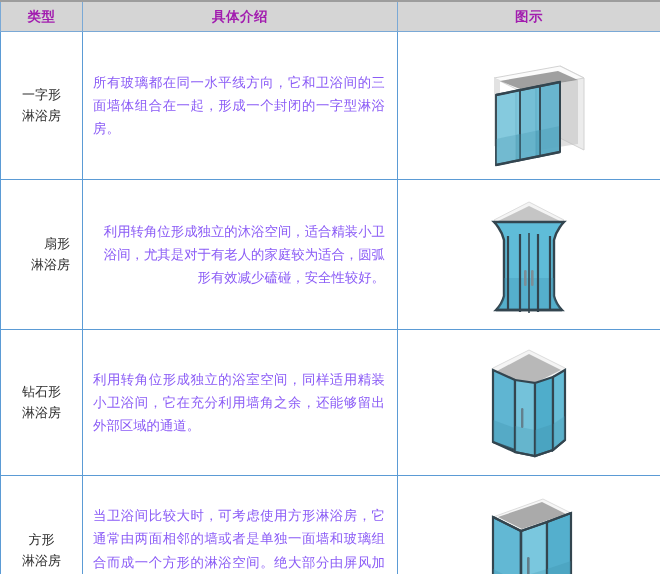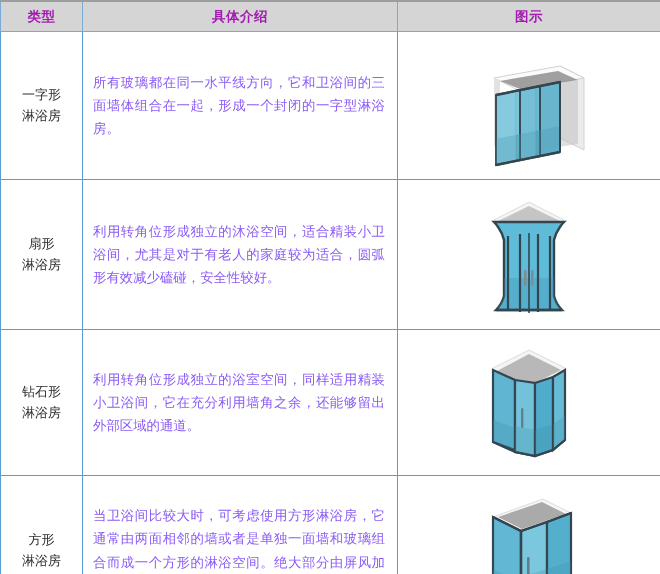--- a/index.html
+++ b/index.html
@@ -86,21 +86,21 @@
   }
   .fig-wrap {
     display: flex;
     align-items: center;
     justify-content: center;
     width: 100%;
   }
 
   
   tr.r0 td { height: 135px; }
-  tr.r1 td { height: 137px; }
+  tr.r1 td { height: 137px; text-align: right; }
   tr.r2 td { height: 133px; }
   tr.r3 td { height: 137px; }
 
   svg { display: block; }
 </style>
 </head>
 <body>
 
 <div class="sheet">
 

